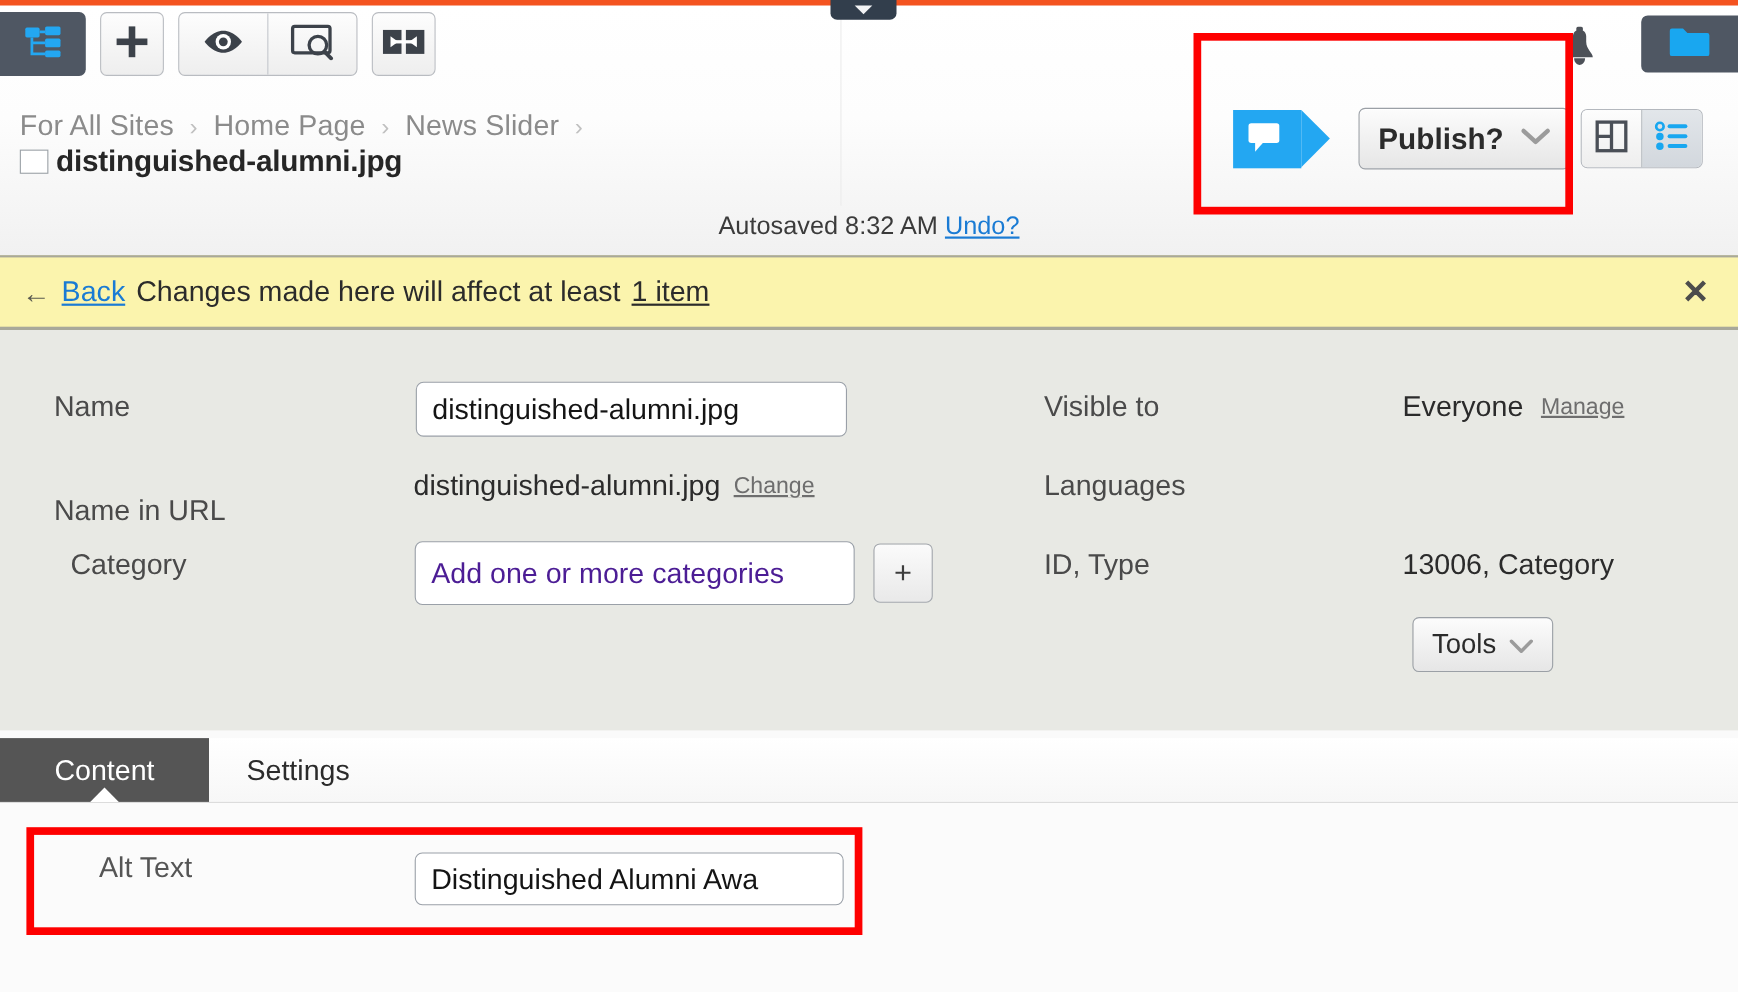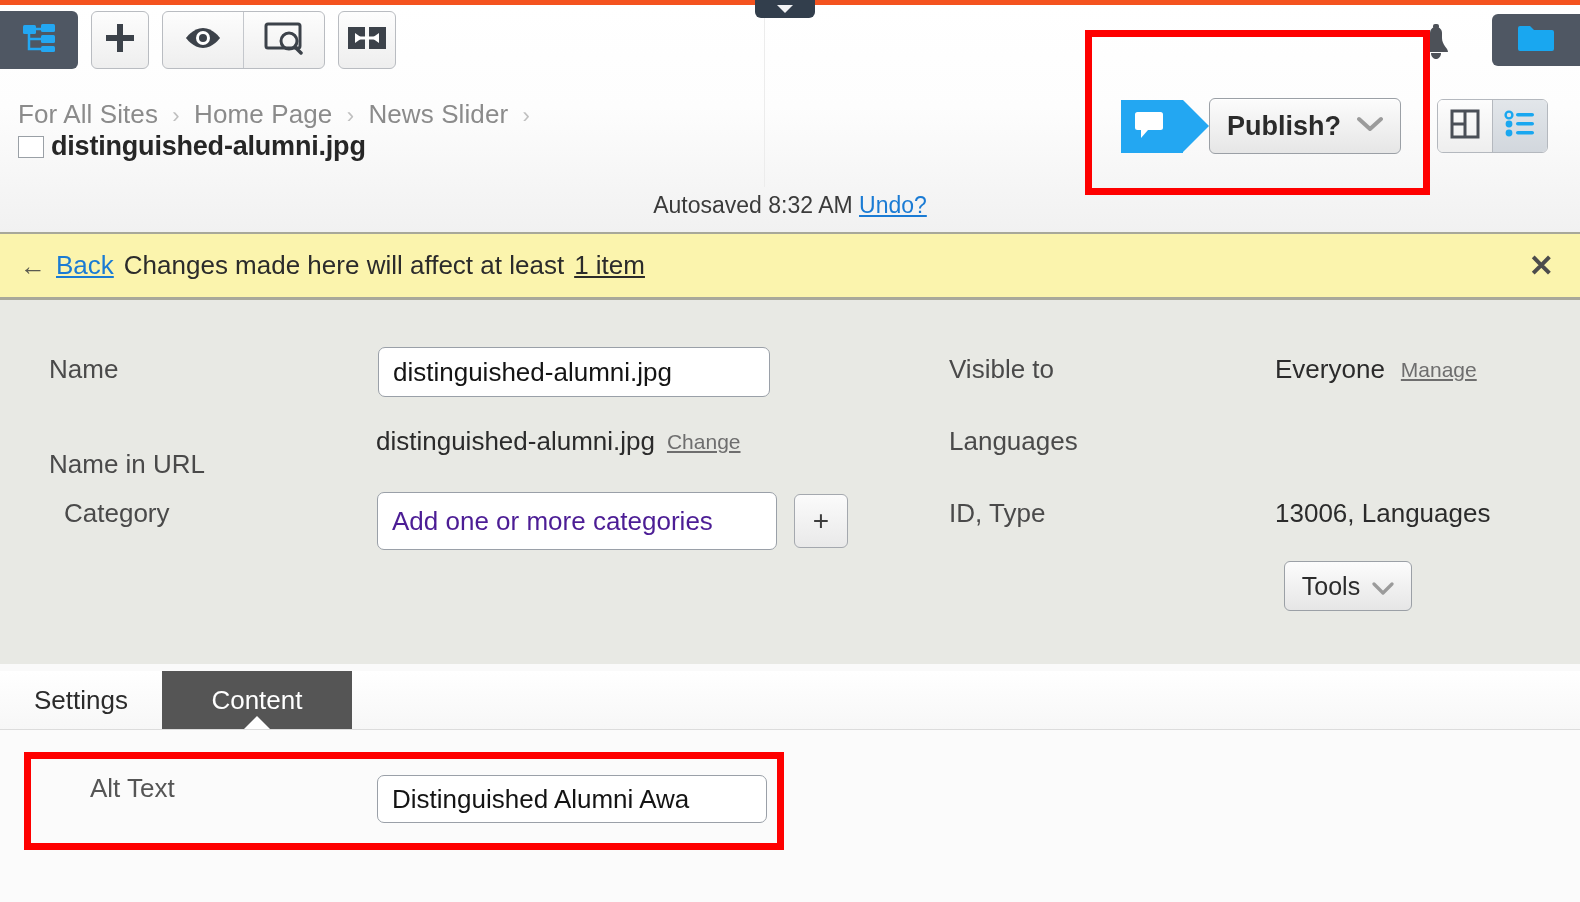--- a/index.html
+++ b/index.html
@@ -221,21 +221,21 @@
     content: "";
     position: absolute;
     right: -26px;
     top: 0;
     width: 0; height: 0;
     border-top: 26.5px solid transparent;
     border-bottom: 26.5px solid transparent;
     border-left: 26px solid #23a7f2;
   }
   .publish-btn {
-    margin-left: 26px;
+    margin-left: 52px;
     width: 192px;
     height: 56px;
     border: 1px solid #9ba0a6;
     border-radius: 6px;
     background: linear-gradient(to bottom, #fcfcfc 0%, #e6e6e6 100%);
     display: flex;
     align-items: center;
     justify-content: center;
     gap: 16px;
     box-sizing: border-box;
@@ -673,41 +673,41 @@
       <span class="meta-label">Languages</span>
     </div>
     <div class="meta-row" style="top:126px; left:1275px;">
       <span class="meta-value"></span>
     </div>
 
     <div class="meta-row" style="top:198px; left:949px;">
       <span class="meta-label">ID, Type</span>
     </div>
     <div class="meta-row" style="top:198px; left:1275px;">
-      <span class="meta-value">13006, Languages</span>
+      <span class="meta-value">13006, Category</span>
     </div>
   </div>
 
   <div class="tools-btn">
     <span>Tools</span>
     <span>
       <svg width="22" height="13" viewBox="0 0 22 13">
         <path d="M2 2 L11 11 L20 2" stroke="#9b9b9b" stroke-width="3.2" fill="none" stroke-linecap="round" stroke-linejoin="round"></path>
       </svg>
     </span>
   </div>
 
   <div class="tabs">
-    <div class="tab inactive">
-      <span>Settings</span>
-    </div>
     <div class="tab active">
       <span>Content</span>
       <span class="caret-down"></span>
     </div>
+    <div class="tab inactive">
+      <span>Settings</span>
+    </div>
   </div>
 
   <div class="content-area">
     <div class="alt-row">
       <span class="alt-label">Alt Text</span>
     </div>
     <div class="txt-input" style="position:absolute; top:45px; left:377px; width:390px; height:48px;">Distinguished Alumni Awa</div>
   </div>
 
   <div class="redbox" id="redbox-publish"></div>

